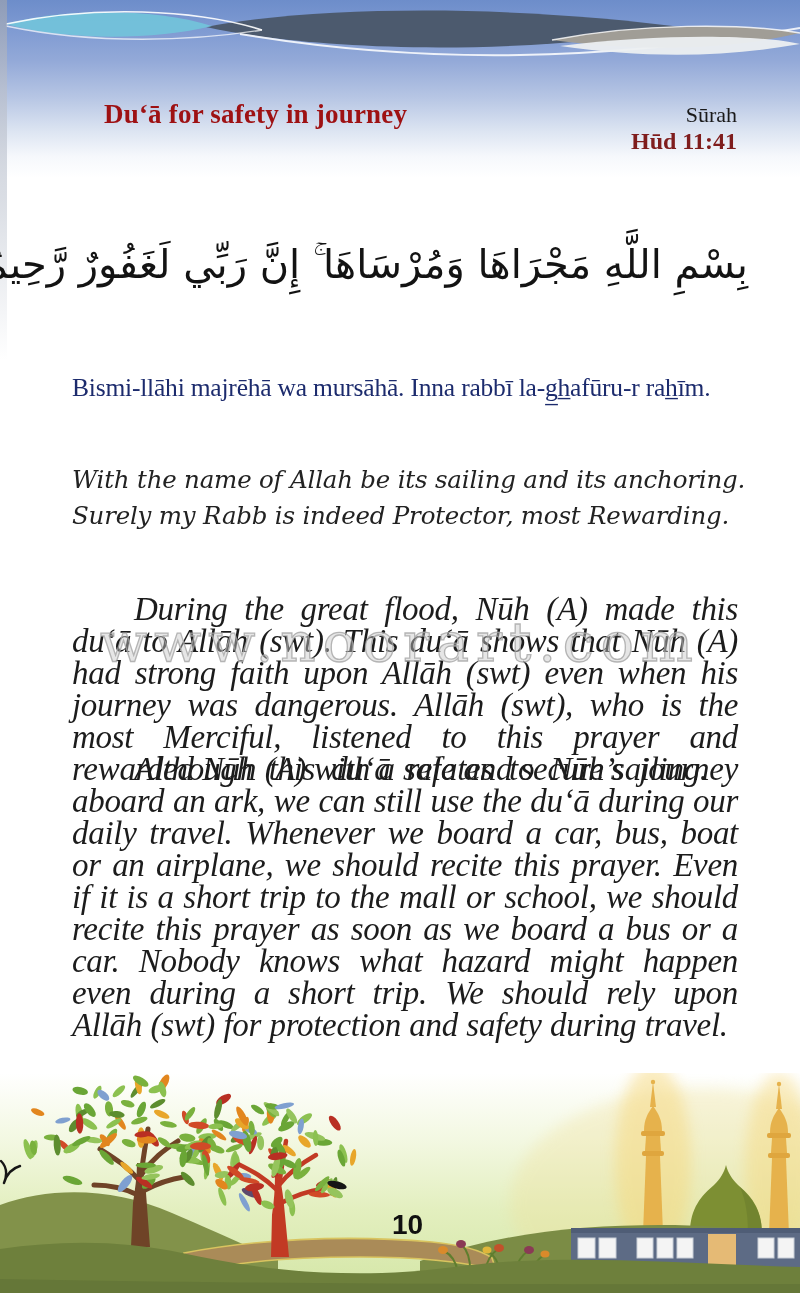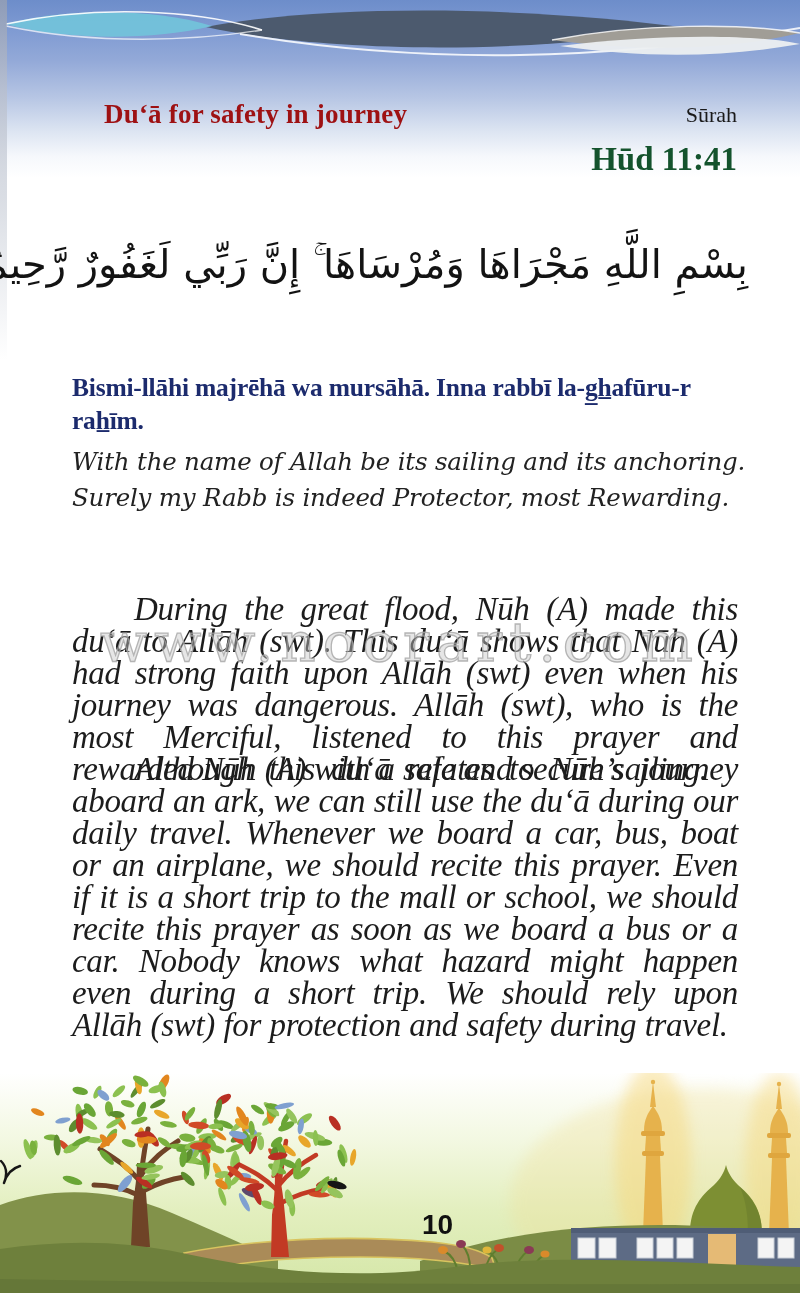--- a/index.html
+++ b/index.html
@@ -23,36 +23,36 @@
   }
   .title-row{
     position:absolute;top:99px;left:72px;width:665px;
     display:flex;justify-content:space-between;align-items:flex-start;
   }
   .page-title{
     font-size:27px;font-weight:bold;color:#9e1113;letter-spacing:.2px;white-space:nowrap;margin-left:32px;
   }
   .surah-block{text-align:right;line-height:27px;margin-top:2px;}
   .surah-label{font-size:22px;color:#1a1a1a;}
-  .surah-ref{font-size:33px;font-weight:bold;color:#14532d;margin-top:18px;}
+  .surah-ref{font-size:24px;font-weight:bold;color:#7f1d1d;}
   
   .arabic-line{
     position:absolute;top:218px;left:80px;width:668px;height:92px;
     direction:rtl;text-align:center;
     font-family:"DejaVu Sans",sans-serif;font-size:40px;line-height:92px;
     color:#131313;white-space:nowrap;
   }
   
   .translit{
     position:absolute;top:371px;left:72px;width:676px;
-    font-size:25.5px;line-height:33px;font-weight:bold;color:#1c2b6d;
+    font-size:25.5px;line-height:33px;font-weight:normal;color:#1c2b6d;
     text-align:left;letter-spacing:-.2px;
   }
   .translation{
-    position:absolute;top:444px;left:72px;width:694px;
+    position:absolute;top:462px;left:72px;width:694px;
     font-family:"DejaVu Serif",serif;font-style:italic;
     font-size:24.5px;line-height:36px;color:#222;letter-spacing:-.2px;
   }
   
   .para{
     position:absolute;left:72px;width:666px;
     font-size:33px;line-height:32px;text-align:justify;text-indent:62px;
     color:#1c1c1c;letter-spacing:-.3px;word-spacing:.5px;z-index:2;font-style:italic;
   }
   .para-1{top:560px;}
@@ -62,21 +62,21 @@
     position:absolute;top:614px;left:-12px;width:824px;z-index:3;
     text-align:center;font-family:"DejaVu Serif",serif;
     font-size:55px;line-height:56px;letter-spacing:7px;
     color:rgba(200,200,200,0.45);
     -webkit-text-stroke:1.3px rgba(165,165,165,0.8);
     pointer-events:none;
   }
   
   .footer-art{position:absolute;left:0;bottom:0;width:800px;height:220px;z-index:1;}
   .page-num{
-    position:absolute;left:422px;top:1209px;z-index:5;
+    position:absolute;left:392px;top:1209px;z-index:5;
     font-family:"Liberation Sans",sans-serif;font-weight:bold;
     font-size:28px;color:#101010;text-align:right;
   }
 </style>
 </head>
 <body>
 
 <div class="page">
 
   <div class="sky"></div>

